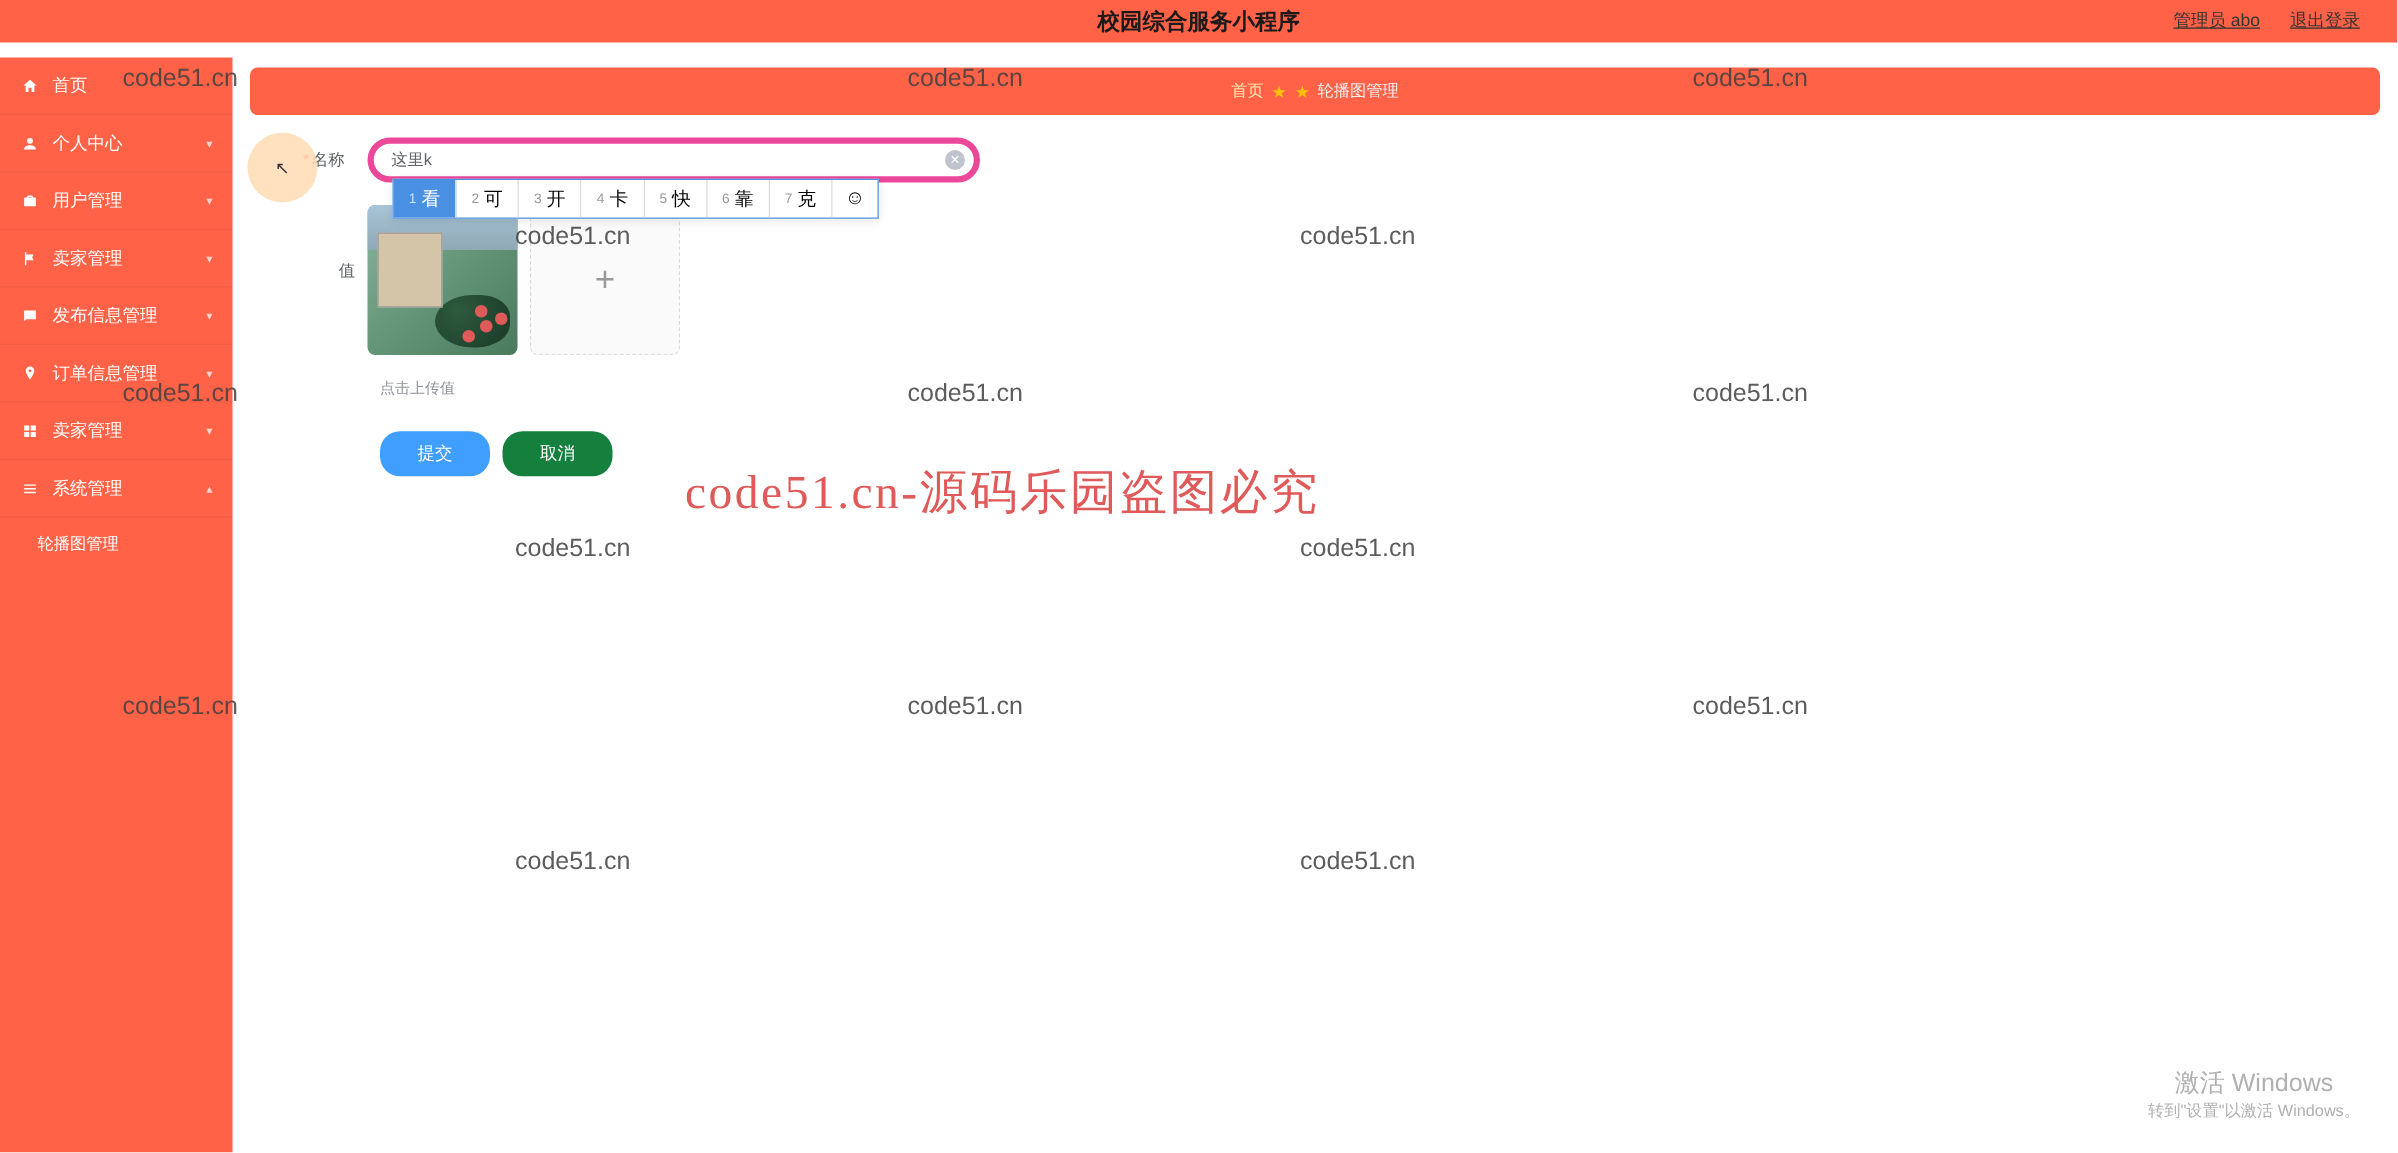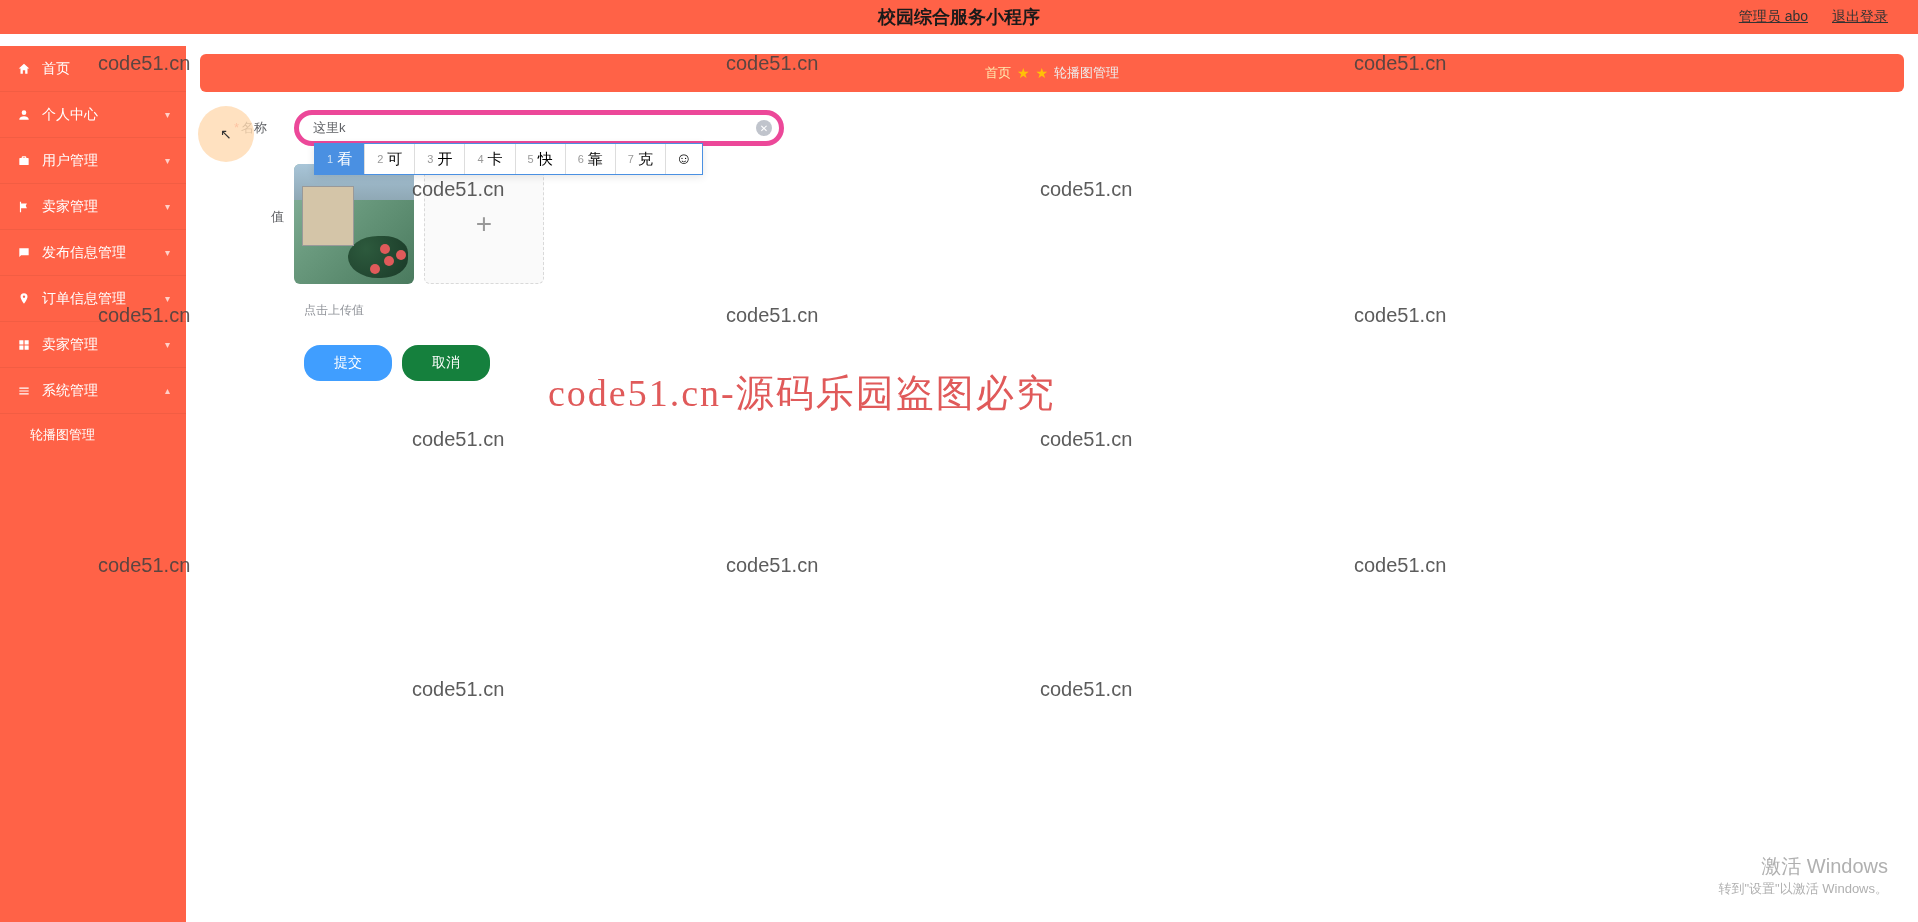--- a/index.html
+++ b/index.html
@@ -21,21 +21,21 @@
 
 
 .main { position: absolute; top: 46px; left: 186px; right: 0; bottom: 0; padding: 8px 14px; }
 .breadcrumb { background: #ff6247; border-radius: 6px; height: 38px; display: flex; align-items: center; justify-content: center; gap: 6px; color: #fff; font-size: 13px; margin-bottom: 18px; }
 .breadcrumb .home { color: #ffe9b0; }
 .breadcrumb .star { color: #ffc107; font-size: 14px; }
 .breadcrumb .current { color: #eee; }
 
 .form { padding: 0 34px; }
 .form-row { display: flex; align-items: flex-start; margin-bottom: 18px; }
-.form-label { width: 60px; text-align: left; padding-right: 10px; color: #606266; font-size: 13px; line-height: 36px; }
+.form-label { width: 60px; text-align: center; padding-right: 10px; color: #606266; font-size: 13px; line-height: 36px; }
 .form-label .req { color: #f56c6c; margin-right: 2px; }
 .input-wrap { position: relative; width: 490px; }
 .input-wrap input { width: 100%; height: 36px; border: 5px solid #ec4899; border-radius: 18px; padding: 0 36px 0 14px; font-size: 13px; color: #606266; outline: none; }
 .input-clear { position: absolute; right: 12px; top: 50%; transform: translateY(-50%); width: 16px; height: 16px; border-radius: 50%; background: #c0c4cc; color: #fff; font-size: 10px; display: flex; align-items: center; justify-content: center; cursor: pointer; }
 
 
 .ime { position: absolute; left: 314px; top: 143px; display: flex; border: 1px solid #4a90e2; background: #fff; height: 32px; z-index: 100; box-shadow: 0 2px 8px rgba(0,0,0,0.1); }
 .ime-item { display: flex; align-items: center; padding: 0 12px; border-right: 1px solid #ddd; font-size: 15px; cursor: pointer; }
 .ime-item.active { background: #4a90e2; color: #fff; }
 .ime-item .num { font-size: 11px; color: #999; margin-right: 4px; }
@@ -61,21 +61,21 @@
 
 
 .cursor-circle { position: absolute; left: 198px; top: 106px; width: 56px; height: 56px; border-radius: 50%; background: #ffd9b0; opacity: 0.8; z-index: 5; }
 .cursor-arrow { position: absolute; left: 220px; top: 126px; font-size: 14px; color: #333; z-index: 6; pointer-events: none; }
 
 
 .wm { position: absolute; color: #404040; font-size: 20px; font-family: Arial, sans-serif; pointer-events: none; z-index: 2; opacity: 0.85; }
 .wm-big { position: absolute; color: #e05a5a; font-size: 38px; font-weight: 500; font-family: "Microsoft YaHei"; pointer-events: none; z-index: 3; letter-spacing: 2px; }
 
 
-.win-act { position: absolute; right: 30px; bottom: 24px; text-align: right; color: #b0b0b0; pointer-events: none; }
+.win-act { position: absolute; right: 30px; bottom: 24px; text-align: center; color: #b0b0b0; pointer-events: none; }
 .win-act .l1 { font-size: 20px; }
 .win-act .l2 { font-size: 13px; }
 
 svg { width: 14px; height: 14px; fill: currentColor; }
 </style>
 </head>
 <body>
 
 <div class="header">
   <div class="header-title">校园综合服务小程序</div>

